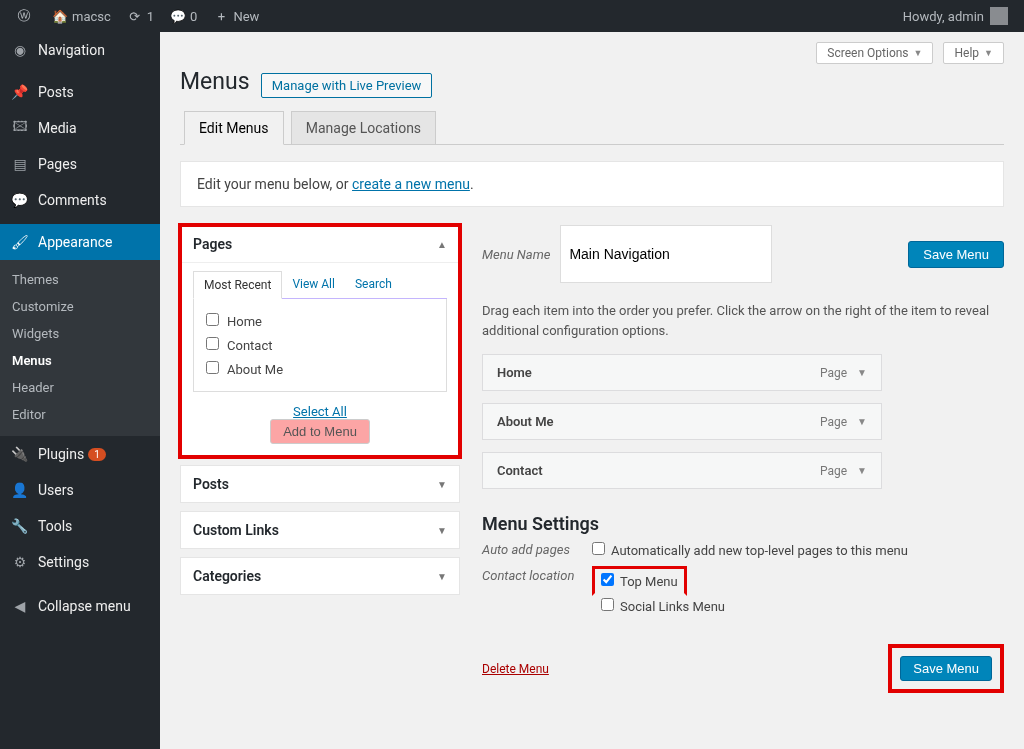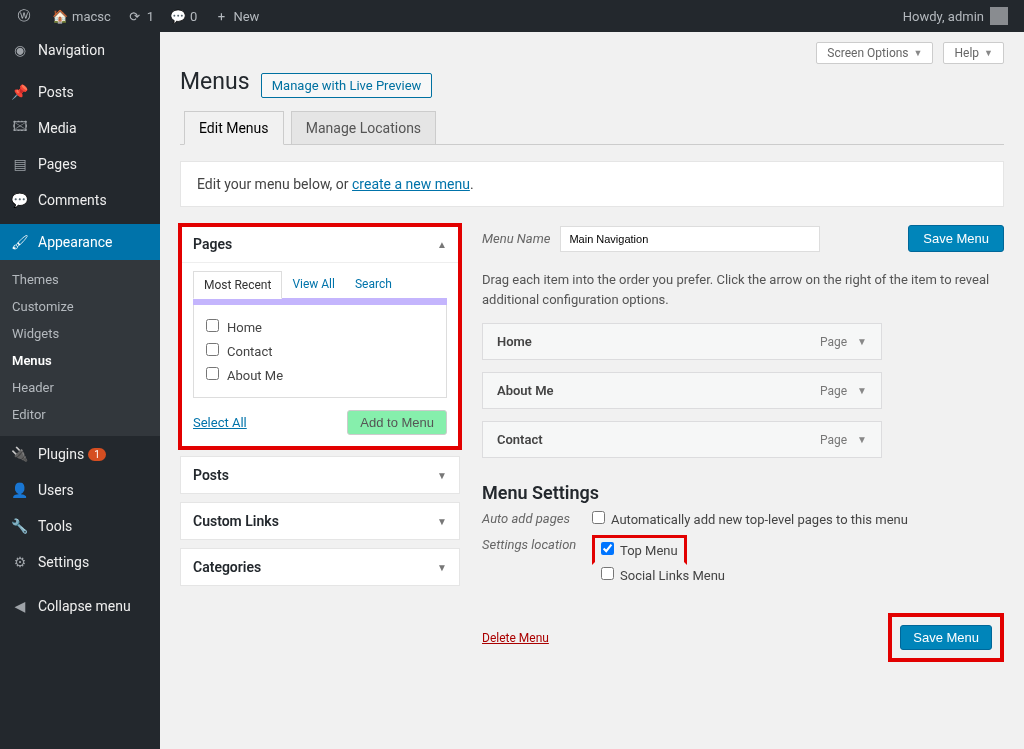--- a/index.html
+++ b/index.html
@@ -43,37 +43,37 @@
   .manage-row { background: #fff; border: 1px solid #e5e5e5; padding: 14px 16px; margin-top: 16px; font-size: 14px; color: #444; }
   .manage-row a { color: #0073aa; text-decoration: underline; }
 
   .menu-cols { display: flex; gap: 22px; margin-top: 18px; }
   .accordion-col { width: 280px; }
   .accordion { background: #fff; border: 1px solid #e5e5e5; margin-bottom: 8px; }
   .accordion .acc-head { padding: 10px 12px; font-size: 14px; font-weight: 600; color: #23282d; display: flex; justify-content: space-between; align-items: center; cursor: pointer; border-bottom:1px solid #eee;}
   .accordion.closed .acc-head { border-bottom:none;}
   .acc-head .tri { color: #777; font-size: 10px; }
   .acc-body { padding: 6px 12px 12px 12px; }
-  .inner-tabs { border-bottom: 7px solid #c4b5fd; margin: 2px 0 0 0; display: flex; font-size: 12px; }
+  .inner-tabs { border-bottom: 1px solid #c4b5fd; margin: 2px 0 0 0; display: flex; font-size: 12px; }
   .inner-tab { padding: 6px 10px; color: #0073aa; cursor: pointer; }
   .inner-tab.active { border: 1px solid #ddd; border-bottom: 1px solid #fff; background: #fff; color: #333; margin-bottom: -1px; }
   .checklist { border: 1px solid #ddd; border-top:none; padding: 10px 12px; }
   .checklist label { display: block; padding: 4px 0; font-size: 13px; }
   .checklist input { margin-right: 8px; }
-  .acc-actions { display: flex; justify-content: space-between; align-items: center; margin-top: 12px; }
+  .acc-actions { display: flex; justify-content: space-between; align-items: center; margin-top: 12px; flex-direction: column; }
   .link { color: #0073aa; text-decoration: underline; font-size: 13px; cursor:pointer;}
-  .btn { background: #86efac; border: 1px solid #ccc; padding: 4px 12px; font-size: 13px; border-radius: 3px; color: #555; cursor: pointer; }
+  .btn { background: #fca5a5; border: 1px solid #ccc; padding: 4px 12px; font-size: 13px; border-radius: 3px; color: #555; cursor: pointer; }
   .btn-primary { background: #0085ba; border-color: #006799; color: #fff; font-weight:500; }
 
   .red-highlight { outline: 4px solid #e20000; outline-offset: -2px; }
 
   .structure-col { flex: 1; }
   .menu-name-row { display: flex; align-items: center; gap: 10px; margin-bottom: 18px; }
   .menu-name-row label { font-style: italic; color: #666; }
-  .menu-name-row input { border: 1px solid #ddd; padding: 6px 8px; font-size: 11px; width: 260px; }
+  .menu-name-row input { border: 1px solid #ddd; padding: 20px 8px; font-size: 14px; width: 212px; }
   .menu-name-row .btn-primary { margin-left: auto; padding: 5px 14px; }
 
   h2.sec { font-size: 18px; font-weight: 600; color: #23282d; margin-bottom: 6px; }
   .sec-desc { font-size: 13px; color: #555; margin-bottom: 14px; line-height: 1.5; }
 
   .menu-item-bar { background: #f6f7f7; border: 1px solid #dcdcde; padding: 10px 14px; margin-bottom: 12px; display: flex; align-items: center; width: 400px; cursor:move;}
   .menu-item-bar .mi-title { font-weight: 600; font-size: 13px; }
   .menu-item-bar .mi-type { margin-left: auto; color: #777; font-size: 12px; margin-right: 10px; }
   .menu-item-bar .tri { color: #888; font-size: 10px; }
 
@@ -275,21 +275,21 @@
 
         <h2 class="sec" style="margin-top:24px">Menu Settings</h2>
 
         <div class="settings-row">
           <span class="sr-label">Auto add pages</span>
           <div>
             <label><input type="checkbox" style=""><span>Automatically add new top-level pages to this menu</span></label>
           </div>
         </div>
         <div class="settings-row">
-          <span class="sr-label">Settings location</span>
+          <span class="sr-label">Contact location</span>
           <div>
             <span class="checkbox-highlight-top bottom-open">
               <label><input type="checkbox" checked="" style=""><span>Top Menu</span></label>
             </span><br>
             <label style="padding-left:9px;"><input type="checkbox" style=""><span>Social Links Menu</span></label>
           </div>
         </div>
 
         <div class="footer-row">
           <span class="delete-link">Delete Menu</span>

